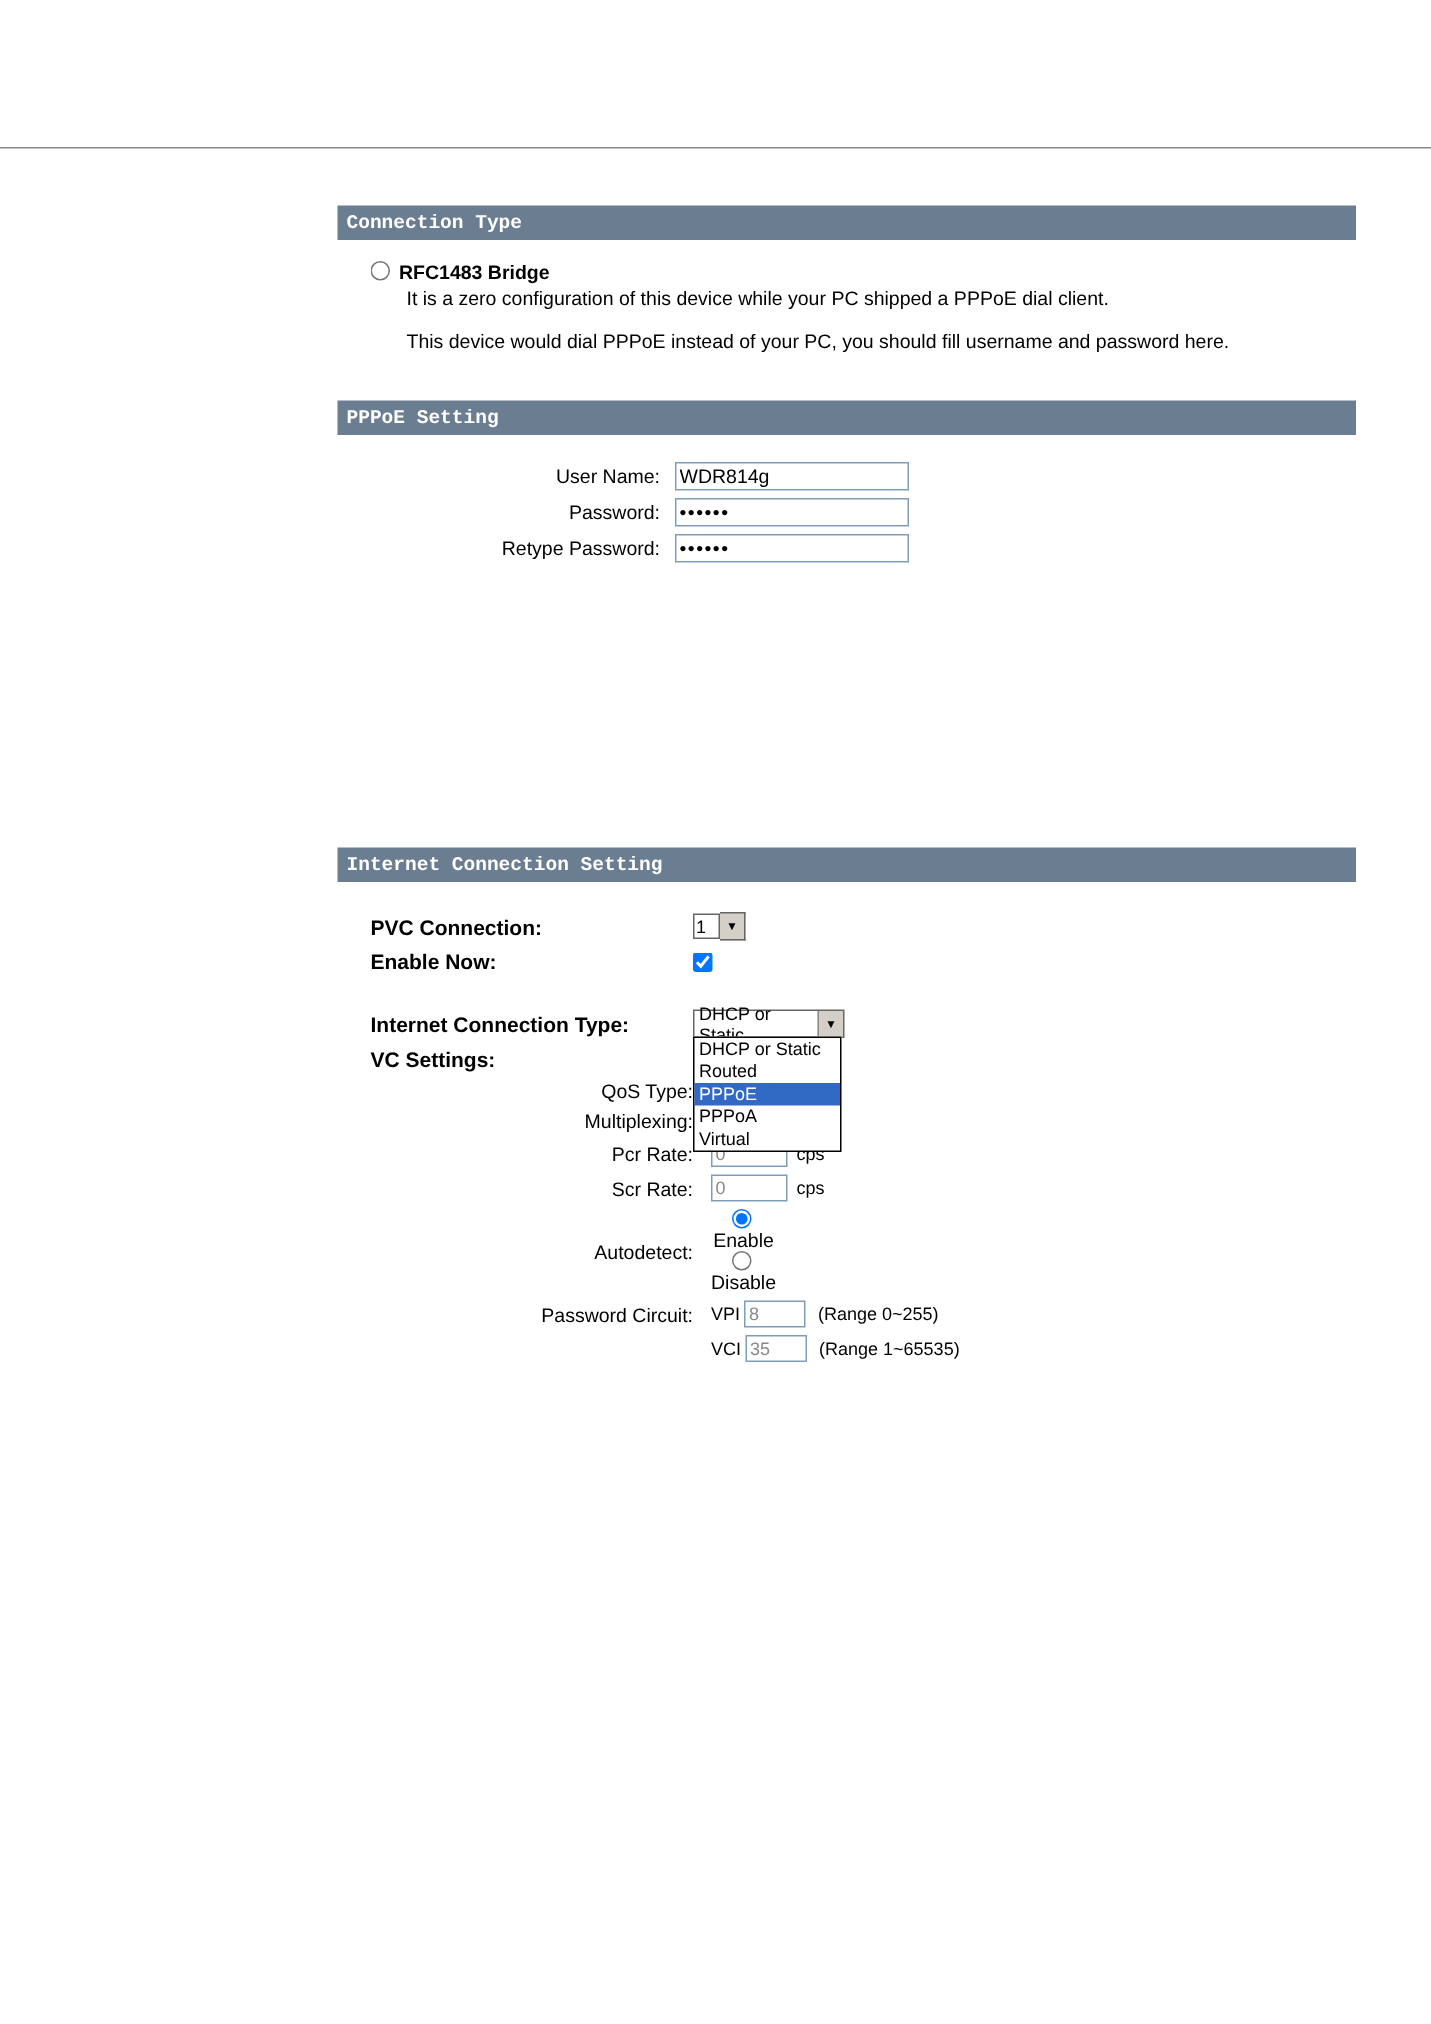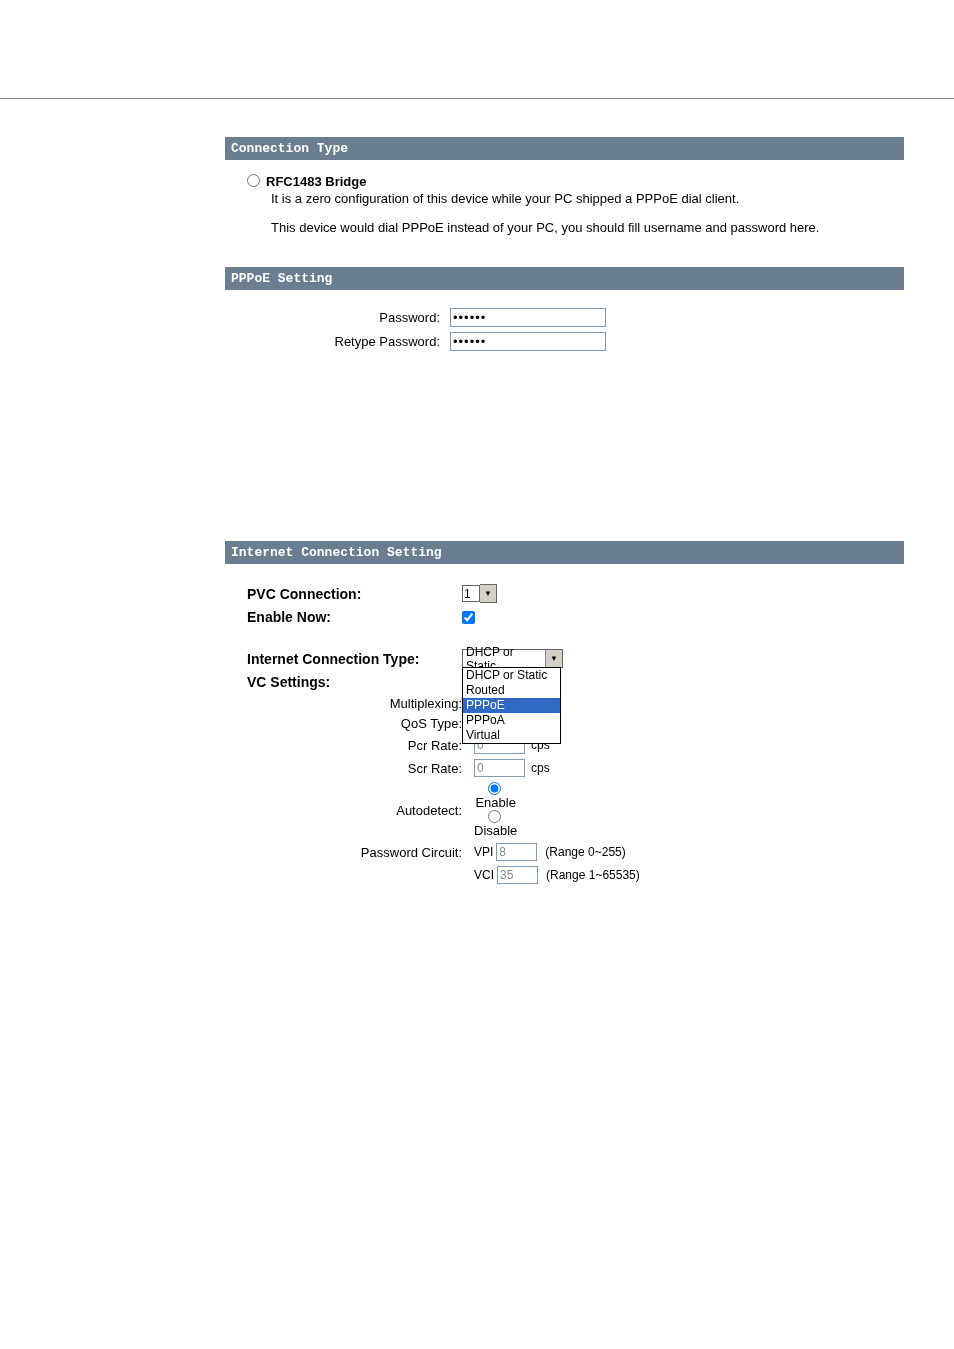--- a/index.html
+++ b/index.html
@@ -251,20 +251,24 @@
 
     <div class="option-block">
       <div class="option-desc">This device would dial PPPoE instead of your PC, you should fill username and password here.</div>
     </div>
 
     <div style="height:24px"></div>
 
     <div class="section-header">PPPoE Setting</div>
 
     <div class="form-table">
+      <div class="form-row">
+        <div class="form-label">User Name:</div>
+        <input type="text" class="text-input" value="WDR814g" style="">
+      </div>
       <div class="form-row">
         <div class="form-label">Password:</div>
         <input type="text" class="text-input pwd-input" value="••••••" style="">
       </div>
       <div class="form-row">
         <div class="form-label">Retype Password:</div>
         <input type="text" class="text-input pwd-input" value="••••••" style="">
       </div>
     </div>
 
@@ -305,24 +309,24 @@
             <div class="dropdown-item">Virtual</div>
           </div>
         </div>
       </div>
 
       <div class="setting-row" style="margin-top:4px">
         <div class="setting-label">VC Settings:</div>
       </div>
 
       <div class="vc-row">
+        <div class="setting-sublabel">QoS Type:</div>
+      </div>
+      <div class="vc-row">
         <div class="setting-sublabel">Multiplexing:</div>
-      </div>
-      <div class="vc-row">
-        <div class="setting-sublabel">QoS Type:</div>
       </div>
       <div class="vc-row">
         <div class="setting-sublabel">Pcr Rate:</div>
         <input type="text" class="small-input" value="0" style="">
         <span class="unit">cps</span>
       </div>
       <div class="vc-row">
         <div class="setting-sublabel">Scr Rate:</div>
         <input type="text" class="small-input" value="0" style="">
         <span class="unit">cps</span>

